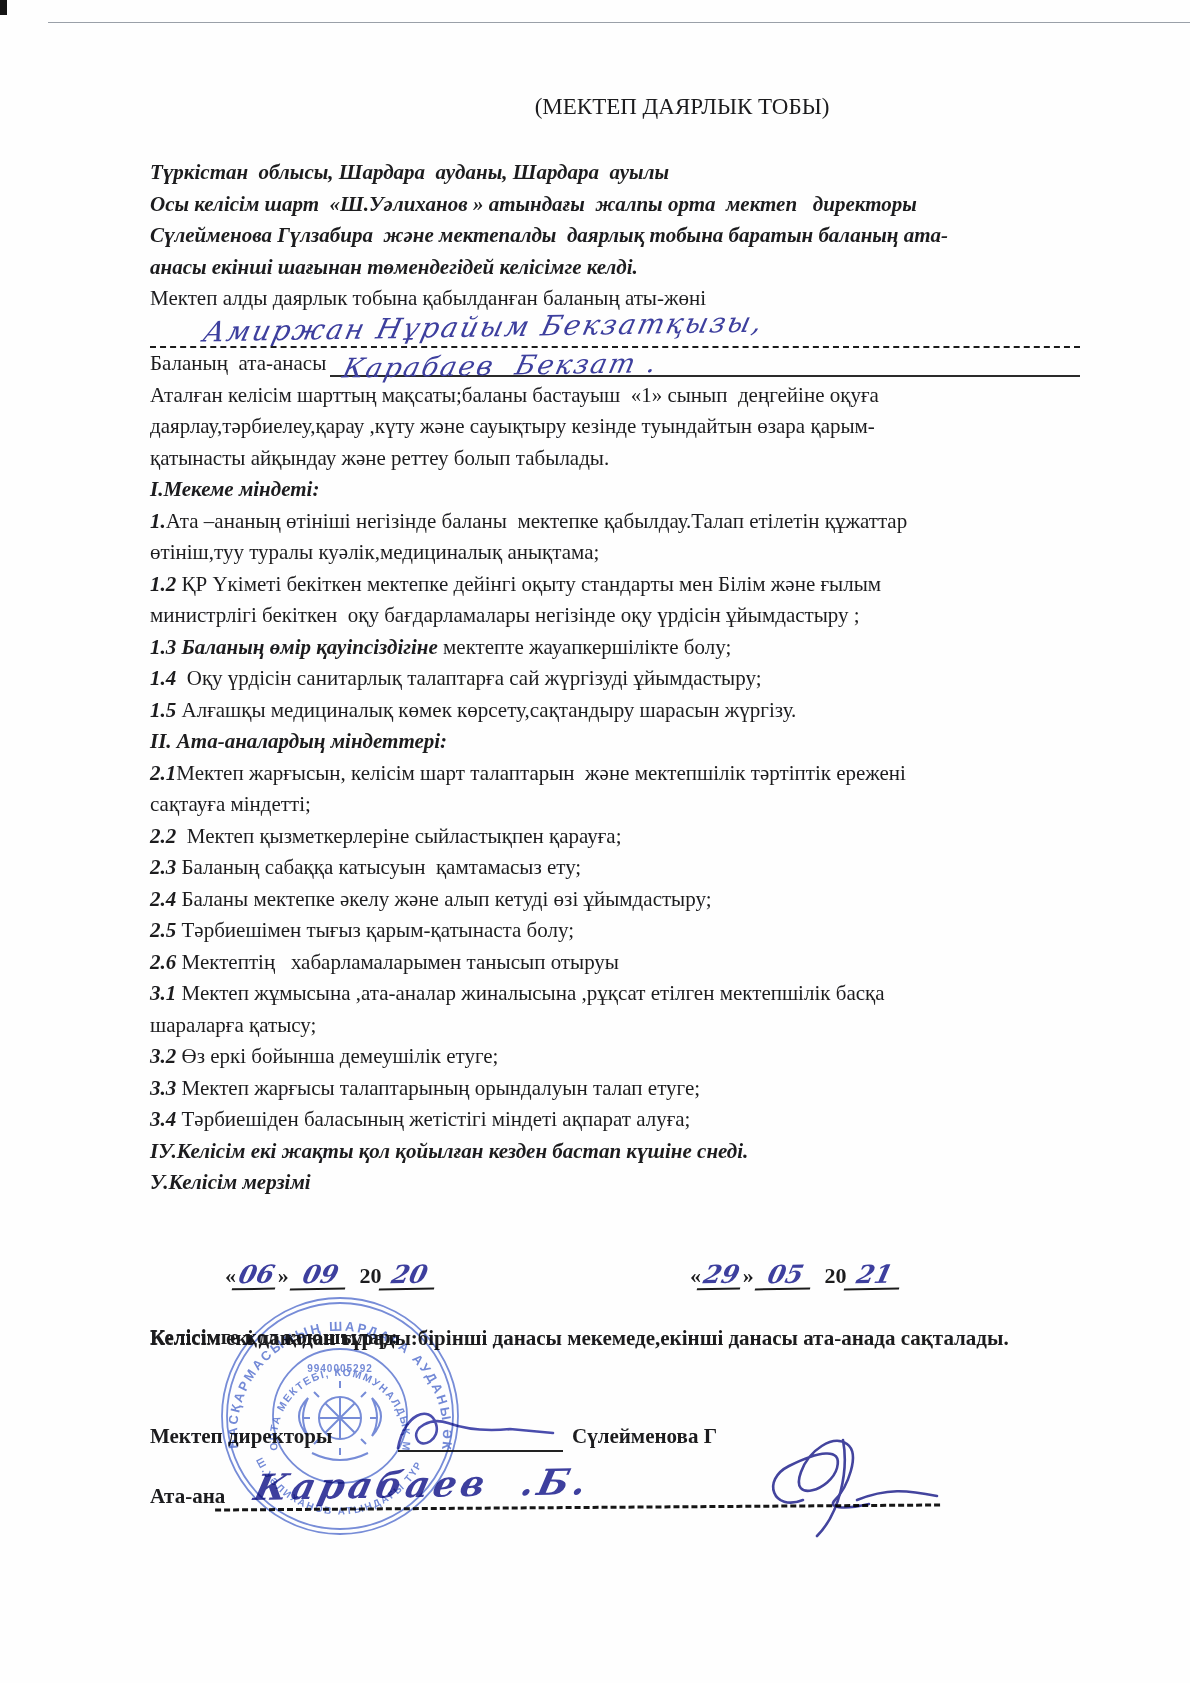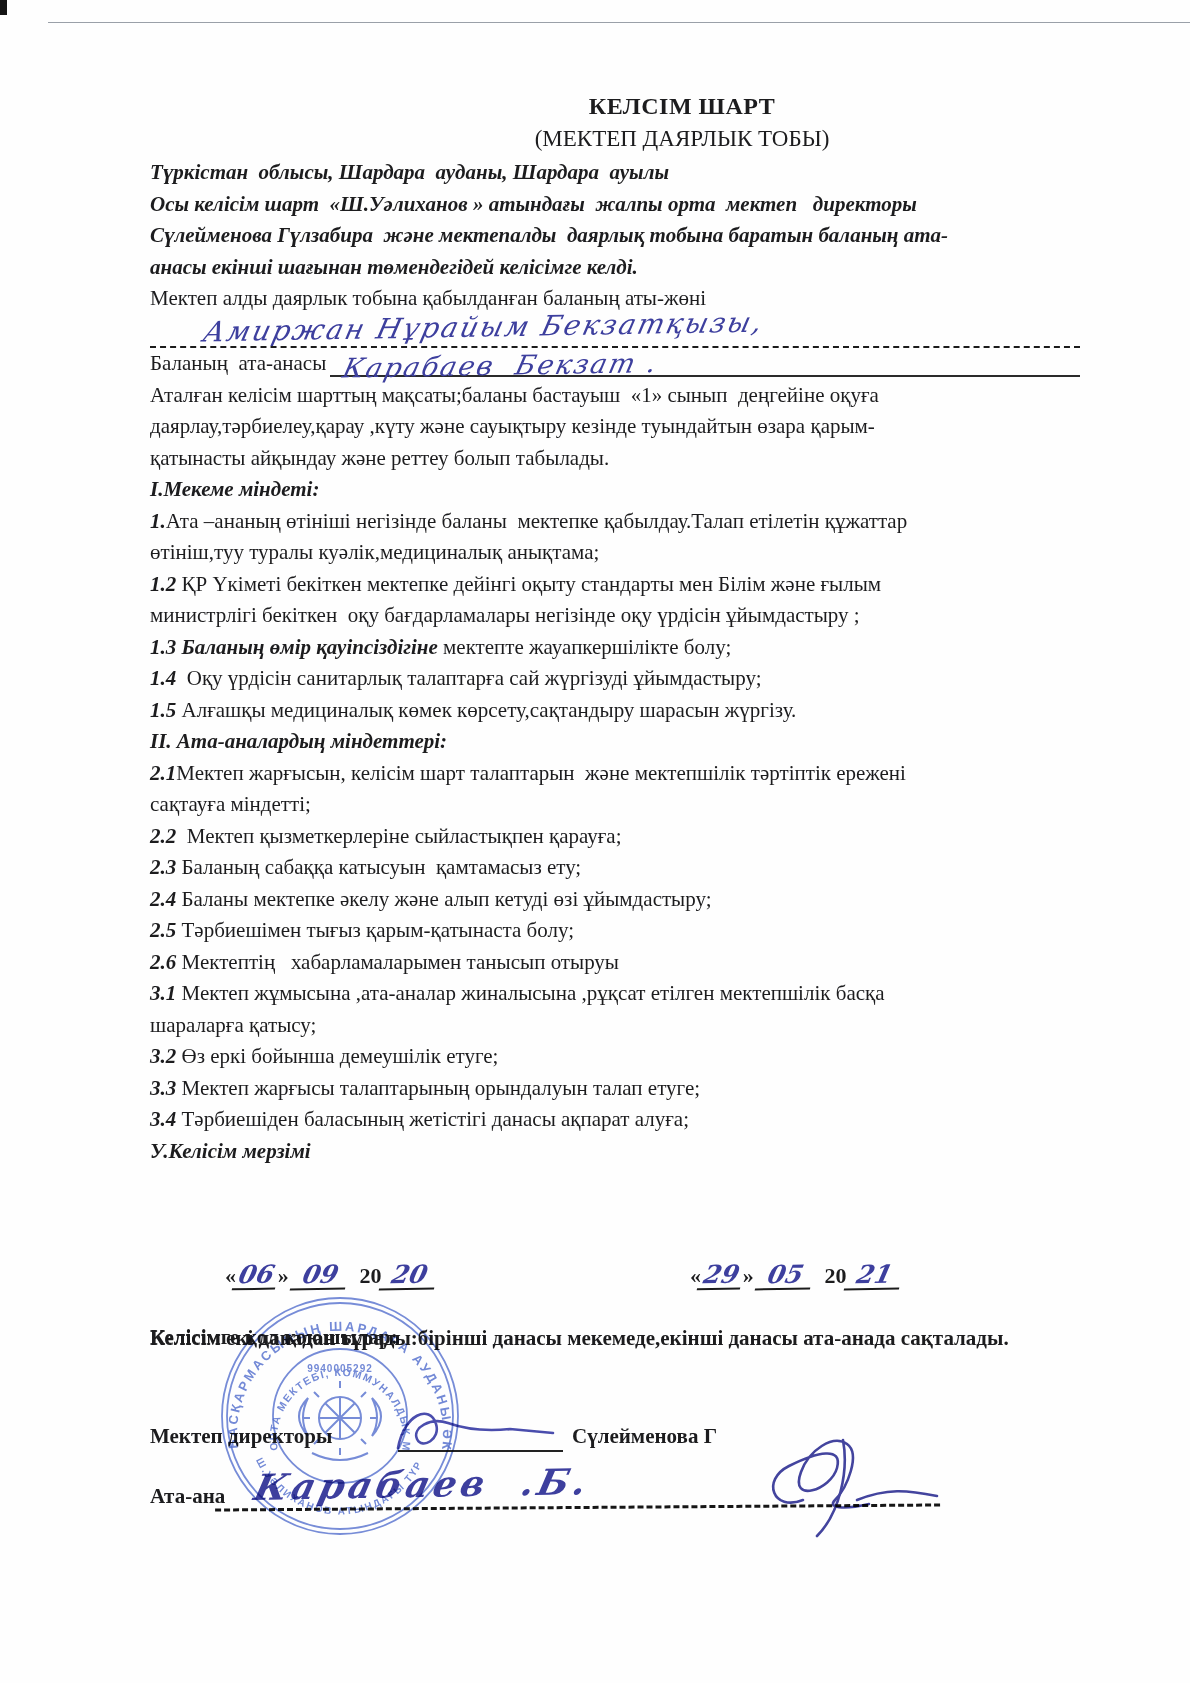--- a/index.html
+++ b/index.html
@@ -57,21 +57,20 @@
 </style>
 </head>
 <body>
 
 <div class="page">
 
   <div class="top-hairline"></div>
   <div class="corner-mark"></div>
 
   <div class="titles">
-    <div class="title">КЕЛСІМ ШАРТ</div>
     <div class="subtitle">(МЕКТЕП ДАЯРЛЫК ТОБЫ)</div>
   </div>
 
   <div class="body-lines">
     <div class="ln"><b>Түркістан  облысы, Шардара  ауданы, Шардара  ауылы</b></div>
     <div class="ln"><b>Осы келісім шарт  «Ш.Уәлиханов » атындағы  жалпы орта  мектеп   директоры</b></div>
     <div class="ln"><b>Сүлейменова Гүлзабира  және мектепалды  даярлық тобына баратын баланың ата-</b></div>
     <div class="ln"><b>анасы екінші шағынан төмендегідей келісімге келді.</b></div>
     <div class="ln"><span>Мектеп алды даярлык тобына қабылданған баланың аты-жөні</span></div>
     <div class="ln hw-line"><span class="hw hw-child">Амиржан Нұрайым Бекзатқызы,</span></div>
@@ -92,21 +91,22 @@
     <div class="ln"><span>сақтауға міндетті;</span></div>
     <div class="ln"><b>2.2</b><span>  Мектеп қызметкерлеріне сыйластықпен қарауға;</span></div>
     <div class="ln"><b>2.3</b><span> Баланың сабаққа катысуын  қамтамасыз ету;</span></div>
     <div class="ln"><b>2.4</b><span> Баланы мектепке әкелу және алып кетуді өзі ұйымдастыру;</span></div>
     <div class="ln"><b>2.5</b><span> Тәрбиешімен тығыз қарым-қатынаста болу;</span></div>
     <div class="ln"><b>2.6</b><span> Мектептің   хабарламаларымен танысып отыруы</span></div>
     <div class="ln"><b>3.1</b><span> Мектеп жұмысына ,ата-аналар жиналысына ,рұқсат етілген мектепшілік басқа</span></div>
     <div class="ln"><span>шараларға қатысу;</span></div>
     <div class="ln"><b>3.2</b><span> Өз еркі бойынша демеушілік етуге;</span></div>
     <div class="ln"><b>3.3</b><span> Мектеп жарғысы талаптарының орындалуын талап етуге;</span></div>
-    <div class="ln"><b>3.4</b><span> Тәрбиешіден баласының жетістігі данасы ақпарат алуға;</span></div>
+    <div class="ln"><b>3.4</b><span> Тәрбиешіден баласының жетістігі міндеті ақпарат алуға;</span></div>
+    <div class="ln"><b>ІУ.Келісім екі жақты қол қойылған кезден бастап күшіне снеді.</b></div>
     <div class="ln"><b>У.Келісім мерзімі</b></div>
   </div>
 
   <div class="date-group" style="left:225px;top:1262px;">
     <span class="dq">«</span><span class="hw dnum day">06</span><span class="dq">»</span>
     <span class="hw dnum">09</span>
     <span class="dyear">20</span><span class="hw dnum">20</span>
   </div>
   <div class="date-group" style="left:690px;top:1262px;">
     <span class="dq">«</span><span class="hw dnum day">29</span><span class="dq">»</span>

